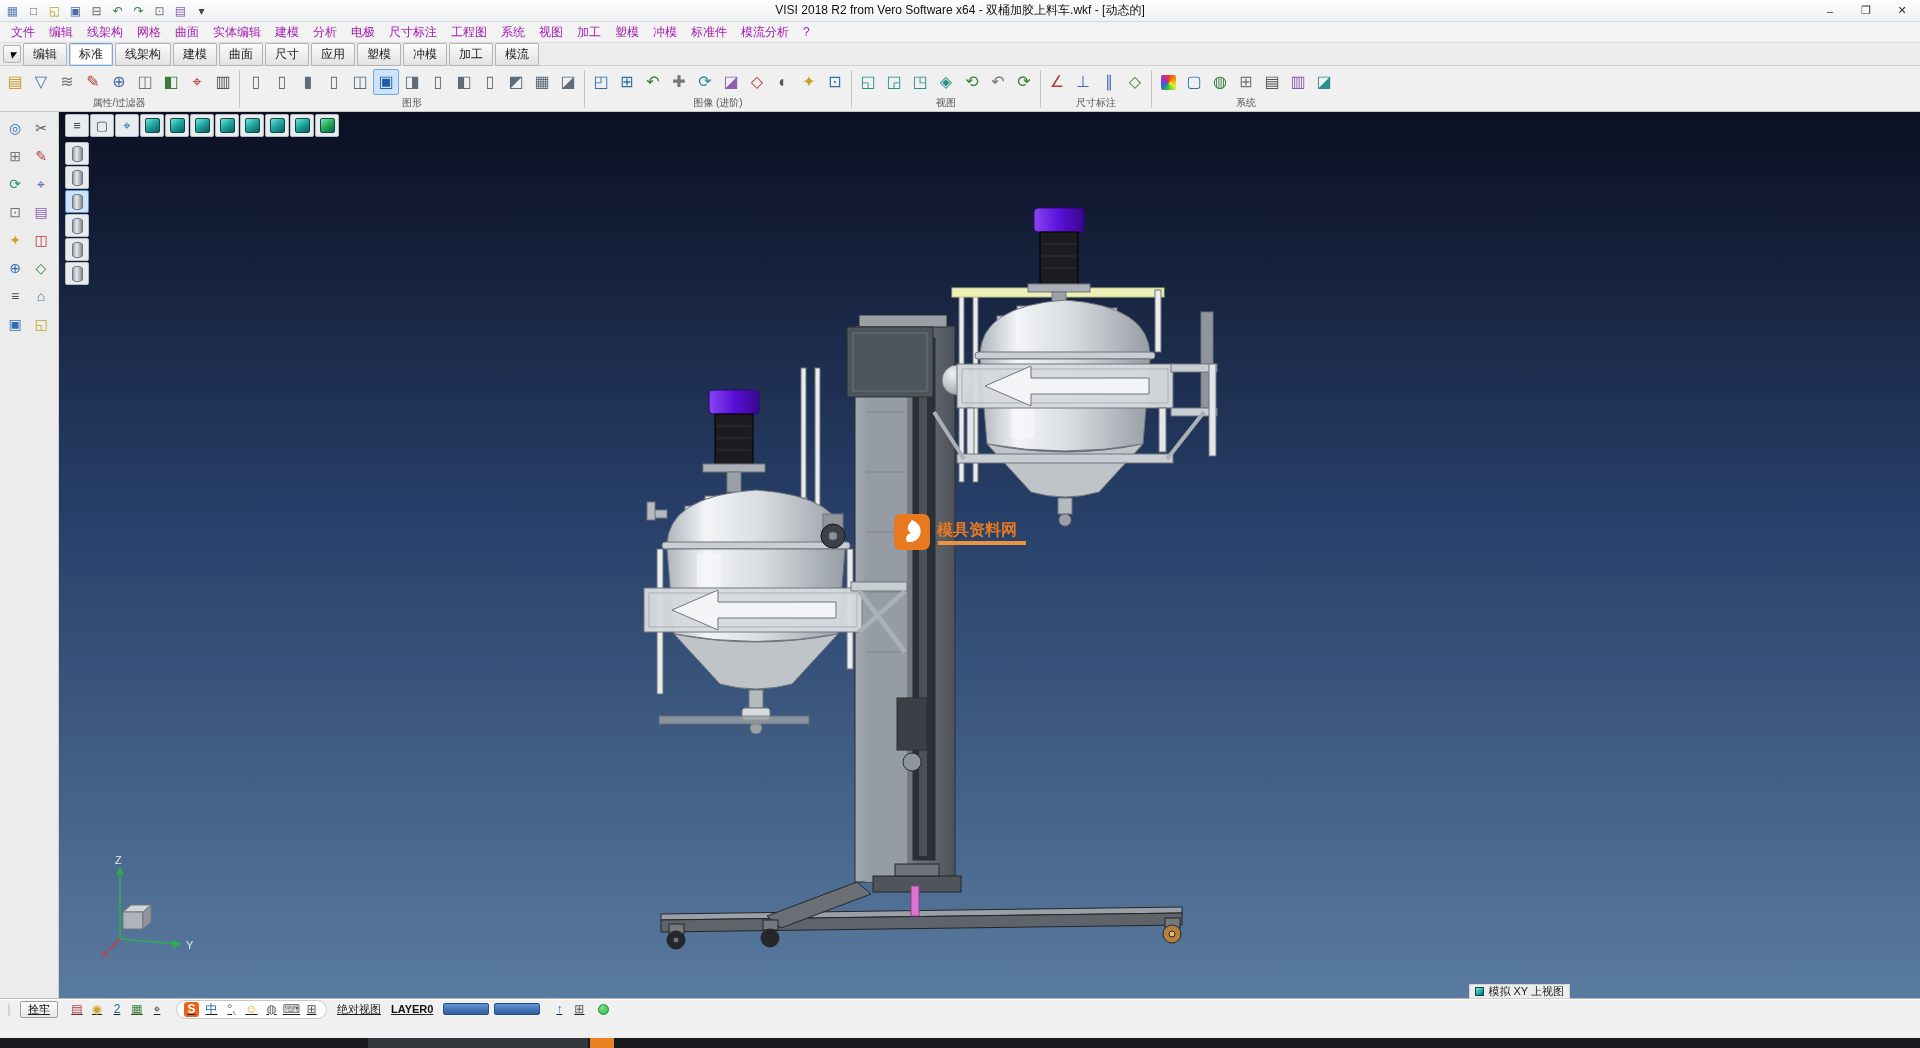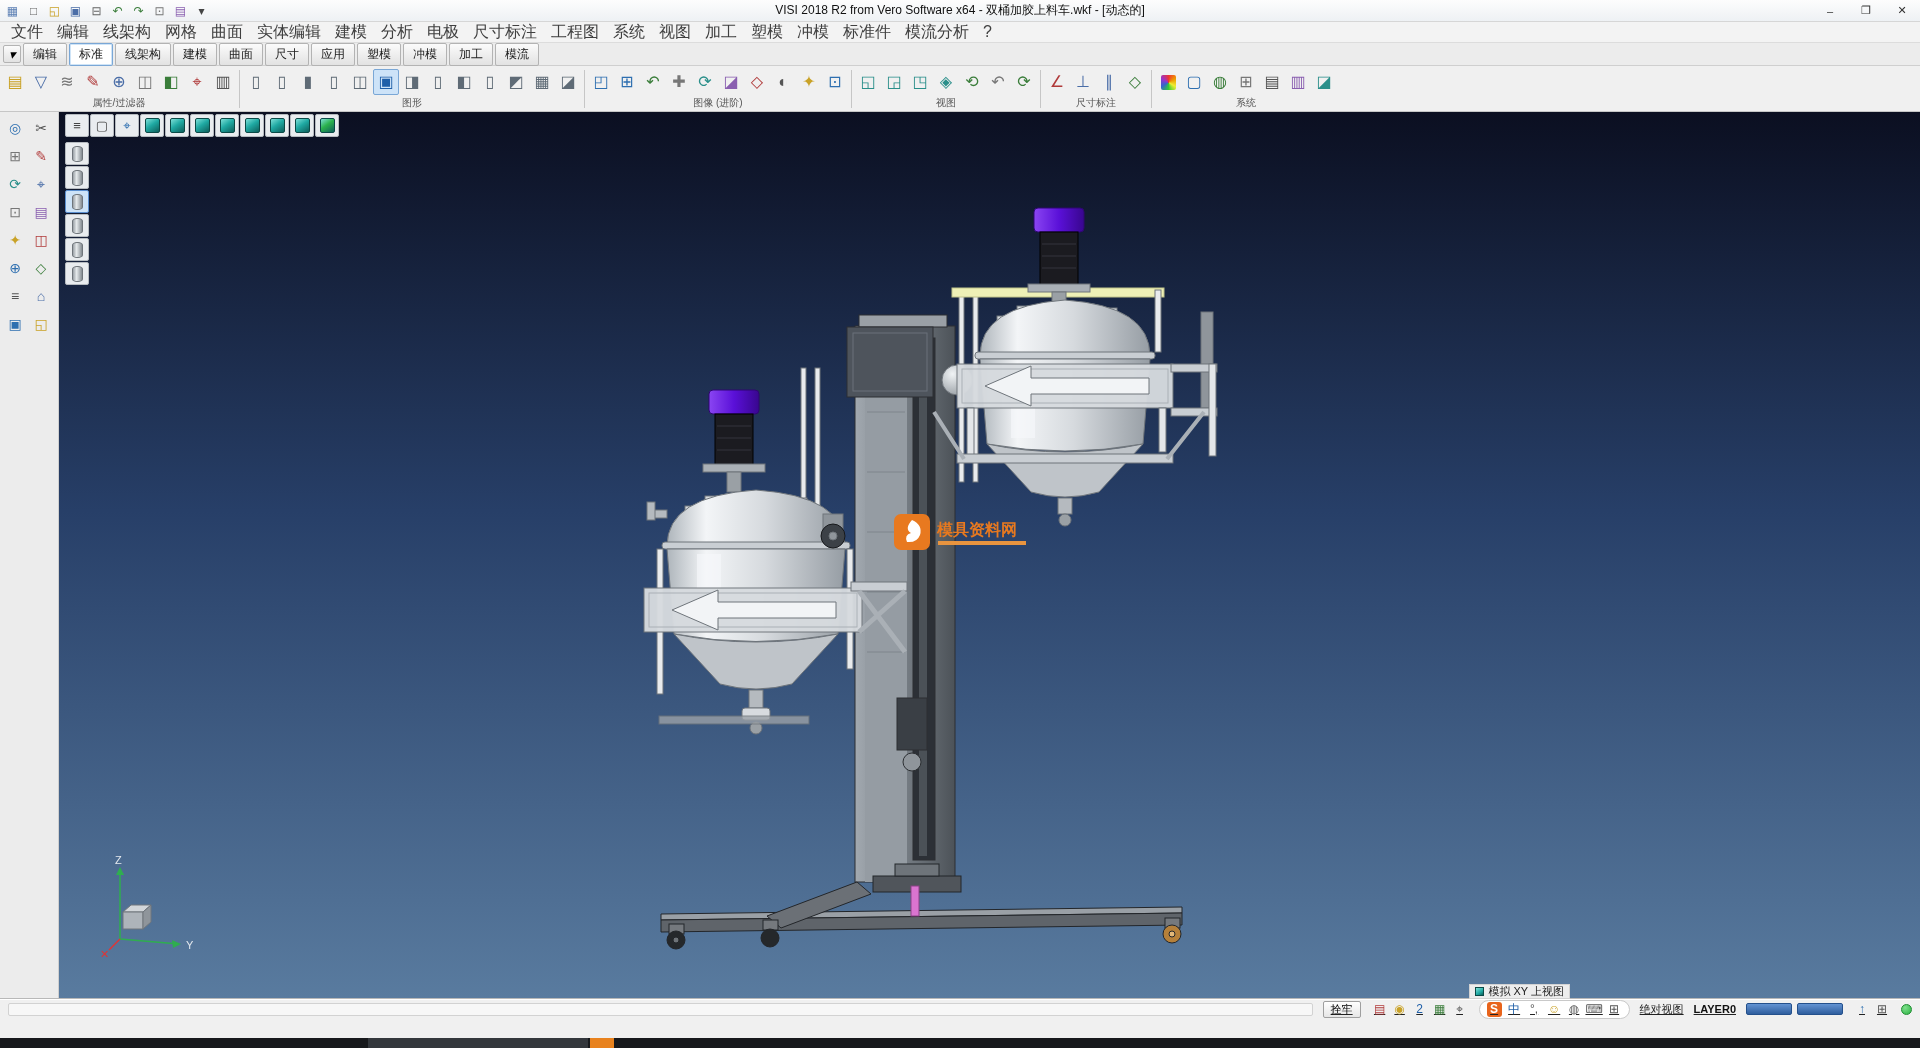--- a/index.html
+++ b/index.html
@@ -10,21 +10,21 @@
   .titlebar{height:22px;background:linear-gradient(#fdfdfd,#eef1f4);border-bottom:1px solid #d6d6d6;display:flex;align-items:center;position:relative;flex:0 0 22px;}
   .qat{display:flex;align-items:center;padding-left:2px;z-index:2;}
   .qat .tile{width:21px;height:19px;}
   .qat .tile .g{font-size:12px;}
   .title{position:absolute;left:0;right:0;text-align:center;font-size:12px;color:#111;pointer-events:none;}
   .win-controls{margin-left:auto;display:flex;z-index:2;}
   .win-btn{width:36px;height:21px;display:flex;align-items:center;justify-content:center;font-size:11px;color:#333;background:transparent;border:none;}
 
   
   .menubar{height:21px;background:#f3f3f3;border-bottom:1px solid #dcdcdc;display:flex;align-items:center;padding-left:4px;flex:0 0 21px;}
-  .menu-item{padding:2px 7px;font-size:16px;color:#404040;cursor:default;}
+  .menu-item{padding:2px 7px;font-size:12px;color:#a21caf;cursor:default;}
 
   
   .tabbar{height:23px;background:#ececec;border-bottom:1px solid #cfcfcf;display:flex;align-items:center;padding-left:3px;gap:2px;flex:0 0 23px;}
   .tab{padding:2px 9px;font-size:12px;border:1px solid #b3b3b3;background:linear-gradient(#fbfbfb,#e2e2e2);border-radius:2px;color:#222;}
   .tab.active{background:#ffffff;border-color:#7aa7d6;box-shadow:inset 0 0 0 1px #cfe4f7;}
   .tab-drop{width:18px;height:18px;border:1px solid #b3b3b3;background:linear-gradient(#fbfbfb,#e2e2e2);border-radius:2px;display:inline-flex;align-items:center;justify-content:center;}
 
   
   .toolbar{height:46px;background:#f0f0f0;border-bottom:1px solid #c6c6c6;display:flex;align-items:stretch;padding:1px 2px 0;flex:0 0 46px;}
   .tb-group{display:flex;flex-direction:column;}
@@ -48,21 +48,21 @@
   .left-strip .tile .g{font-size:14px;}
   .viewport{flex:1;position:relative;overflow:hidden;background:#0c1022;}
   .viewport svg{display:block;width:100%;height:100%;}
   .vp-toolbar{position:absolute;left:6px;top:2px;display:flex;gap:1px;}
   .vp-toolbar .tile,.vp-filters .tile{width:24px;height:23px;background:#e9ecef;border:1px solid #b6bbc0;}
   .vp-toolbar .tile .g{font-size:13px;}
   .vp-filters{position:absolute;left:6px;top:30px;display:flex;flex-direction:column;gap:1px;}
   .vp-filters .tile.active{background:#cde3f8;border-color:#5a8fd0;}
 
   
-  .statusbar{height:40px;background:#f0f0f0;border-top:1px solid #b8b8b8;box-shadow:inset 0 1px 0 #fff;display:flex;flex-direction:column;position:relative;flex:0 0 40px;font-size:11px;}
+  .statusbar{height:40px;background:#f0f0f0;border-top:1px solid #b8b8b8;box-shadow:inset 0 1px 0 #fff;display:flex;flex-direction:row;position:relative;flex:0 0 40px;font-size:11px;}
   .s-row{display:flex;align-items:center;height:20px;padding:0 8px;gap:10px;white-space:nowrap;text-decoration:underline;}
   .s-field{flex:1;height:13px;border:1px solid #d2d2d2;background:#f7f7f7;border-radius:2px;}
   .lock-btn{border:1px solid #9f9f9f;background:linear-gradient(#ffffff,#e6e6e6);padding:0 7px;height:17px;border-radius:2px;font-size:11px;font-family:inherit;}
   .s-icons{display:flex;gap:2px;}
   .s-icons .tile{width:18px;height:18px;}
   .s-icons .tile .g{font-size:12px;}
   .sogou{display:flex;align-items:center;background:#fff;border:1px solid #c9c9c9;border-radius:10px;padding:0 5px;height:19px;gap:1px;}
   .sogou .tile{width:19px;height:17px;}
   .sogou .tile .g{font-size:12px;}
   .layer-label{font-weight:bold;color:#111;}

